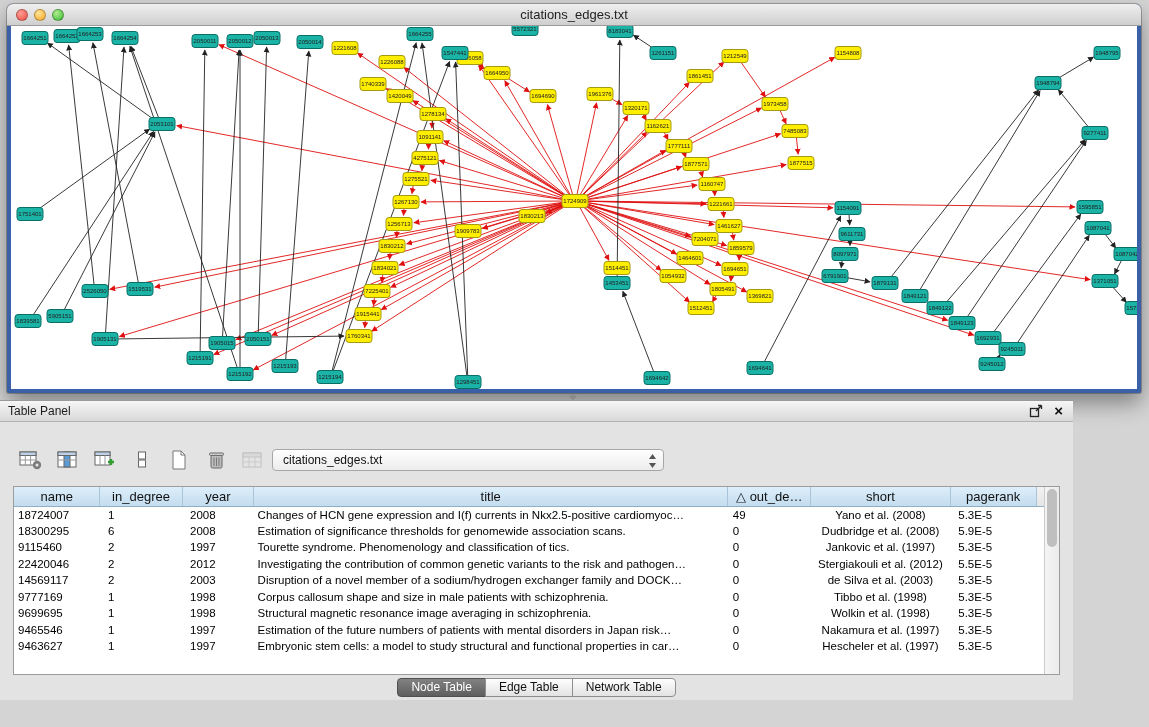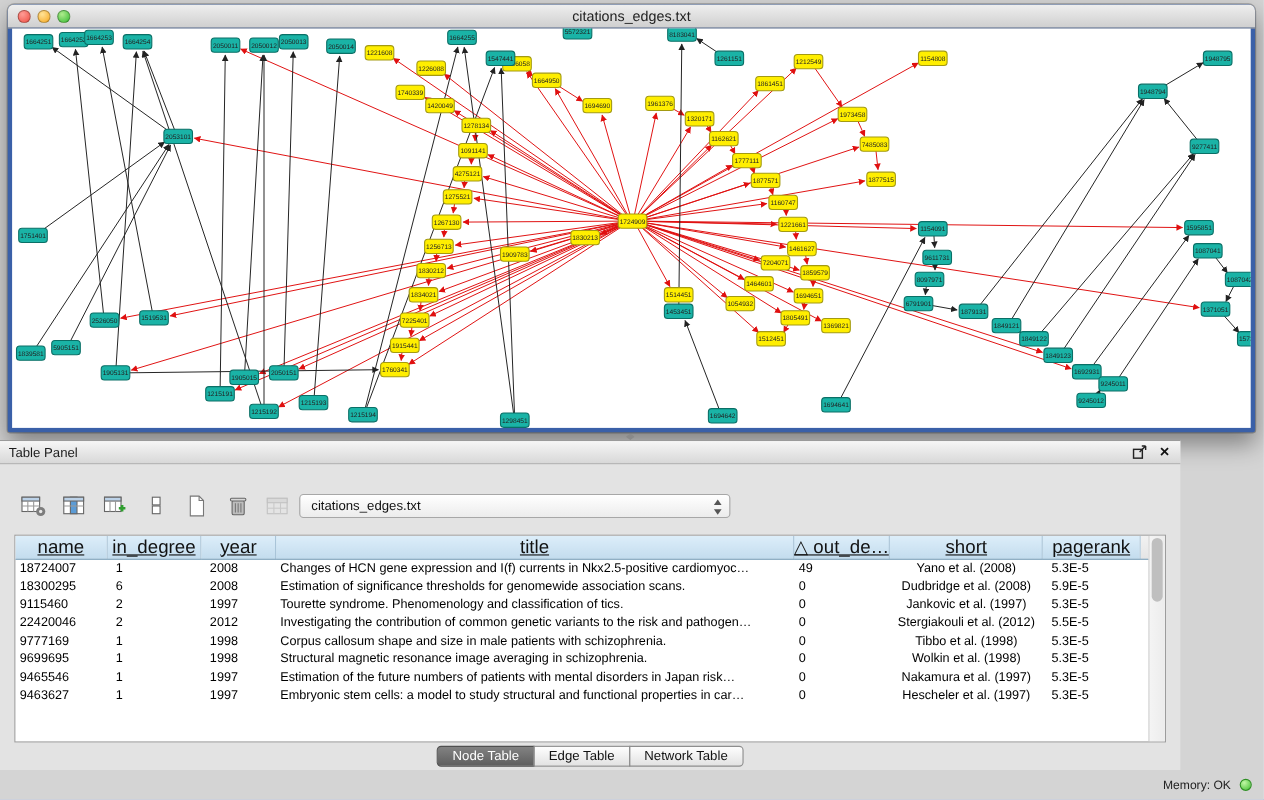--- a/index.html
+++ b/index.html
@@ -39,23 +39,23 @@
 
   .combo { position:absolute; left:272px; top:48px; width:392px; height:22px;
     border:1px solid #a7a7a7; border-radius:4px; background:linear-gradient(#ffffff,#ececec);
     font-size:12px; color:#111; line-height:20px; padding-left:10px;
     box-shadow:0 1px 0 rgba(255,255,255,.7) inset; }
   .combo-arrows { position:absolute; right:6px; top:3px; }
 
   .table-wrap { position:absolute; left:13px; right:13px; top:85px; height:189px;
     background:#fff; border:1px solid #9c9c9c; display:flex; overflow:hidden; }
   table { border-collapse:collapse; table-layout:fixed; flex:1; height:min-content; }
-  thead th { height:19px; font-size:17px; font-weight:normal; color:#111; text-align:center;
+  thead th { height:19px; font-size:13px; font-weight:normal; color:#111; text-align:center;
     background:linear-gradient(#ddeefa,#c3dcee); border-right:1px solid #a9c4d8; border-bottom:1px solid #8fafc4;
-    white-space:nowrap; overflow:hidden;text-decoration:underline; }
+    white-space:nowrap; overflow:hidden; }
   thead th.filler { background:linear-gradient(#f2f2f2,#e5e5e5); border-right:none; }
   tbody td { height:16.5px; font-size:11.5px; color:#000; padding:0 4px; white-space:nowrap; overflow:hidden; }
   tbody td.c1, tbody td.c2, tbody td.c6 { padding-left:8px; }
   tbody td.c4 { padding-left:5px; }
   tbody td.c5 { text-align:center; }
   .vscroll { width:15px; background:linear-gradient(90deg,#f4f4f4,#ececec); border-left:1px solid #cccccc; }
   .vthumb { margin:2px 2px 0 2px; height:58px; border-radius:5px; background:#bfbfbf; }
 
   .tabs { position:absolute; left:0; right:0; top:277px; text-align:center; }
   .tab { display:inline-block; height:19px; line-height:17px; padding:0 13px; font-size:12px;
@@ -738,20 +738,30 @@
               <td class="c0">22420046</td>
               <td class="c1">2</td>
               <td class="c2">2012</td>
               <td class="c3">Investigating the contribution of common genetic variants to the risk and pathogen…</td>
               <td class="c4">0</td>
               <td class="c5">Stergiakouli et al. (2012)</td>
               <td class="c6">5.5E-5</td>
               <td></td>
             </tr>
             <tr>
+              <td class="c0">14569117</td>
+              <td class="c1">2</td>
+              <td class="c2">2003</td>
+              <td class="c3">Disruption of a novel member of a sodium/hydrogen exchanger family and DOCK…</td>
+              <td class="c4">0</td>
+              <td class="c5">de Silva et al. (2003)</td>
+              <td class="c6">5.3E-5</td>
+              <td></td>
+            </tr>
+            <tr>
               <td class="c0">9777169</td>
               <td class="c1">1</td>
               <td class="c2">1998</td>
               <td class="c3">Corpus callosum shape and size in male patients with schizophrenia.</td>
               <td class="c4">0</td>
               <td class="c5">Tibbo et al. (1998)</td>
               <td class="c6">5.3E-5</td>
               <td></td>
             </tr>
             <tr>
@@ -787,18 +797,14 @@
           </tbody>
       </table>
       <div class="vscroll">
           <div class="vthumb"></div>
         </div>
     </div>
 
     <div class="tabs" id="tabs"><button class="tab selected">Node Table</button><button class="tab">Edge Table</button><button class="tab">Network Table</button></div>
   </div>
 
-  <div class="statusbar">
-    <span class="mem-label">Memory: OK</span>
-    <span class="mem-dot"></span>
-  </div>
 
 </div>
 
 </body></html>

